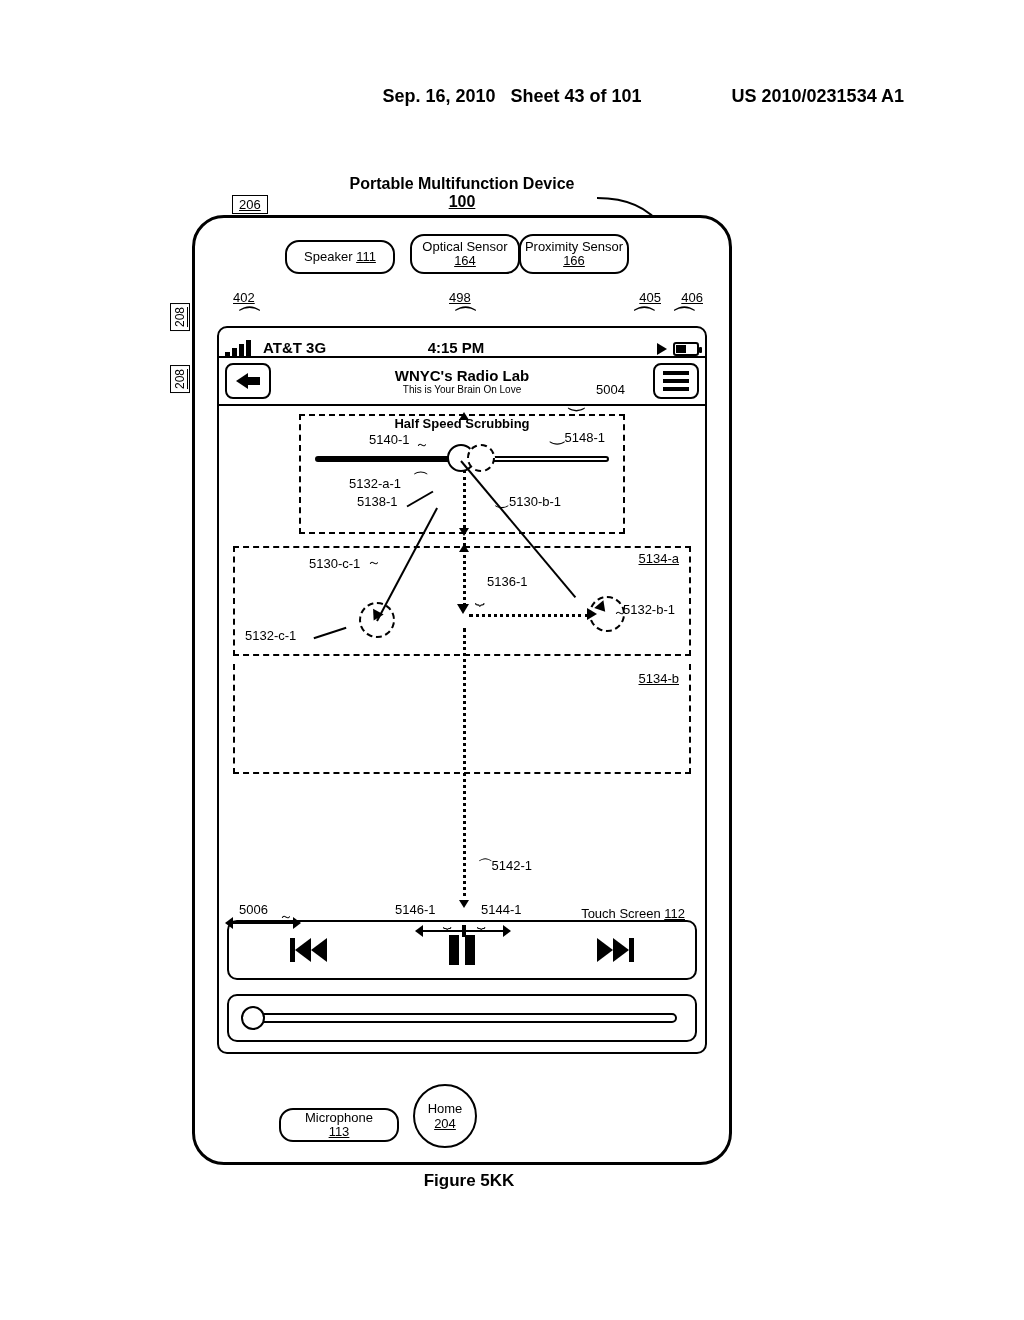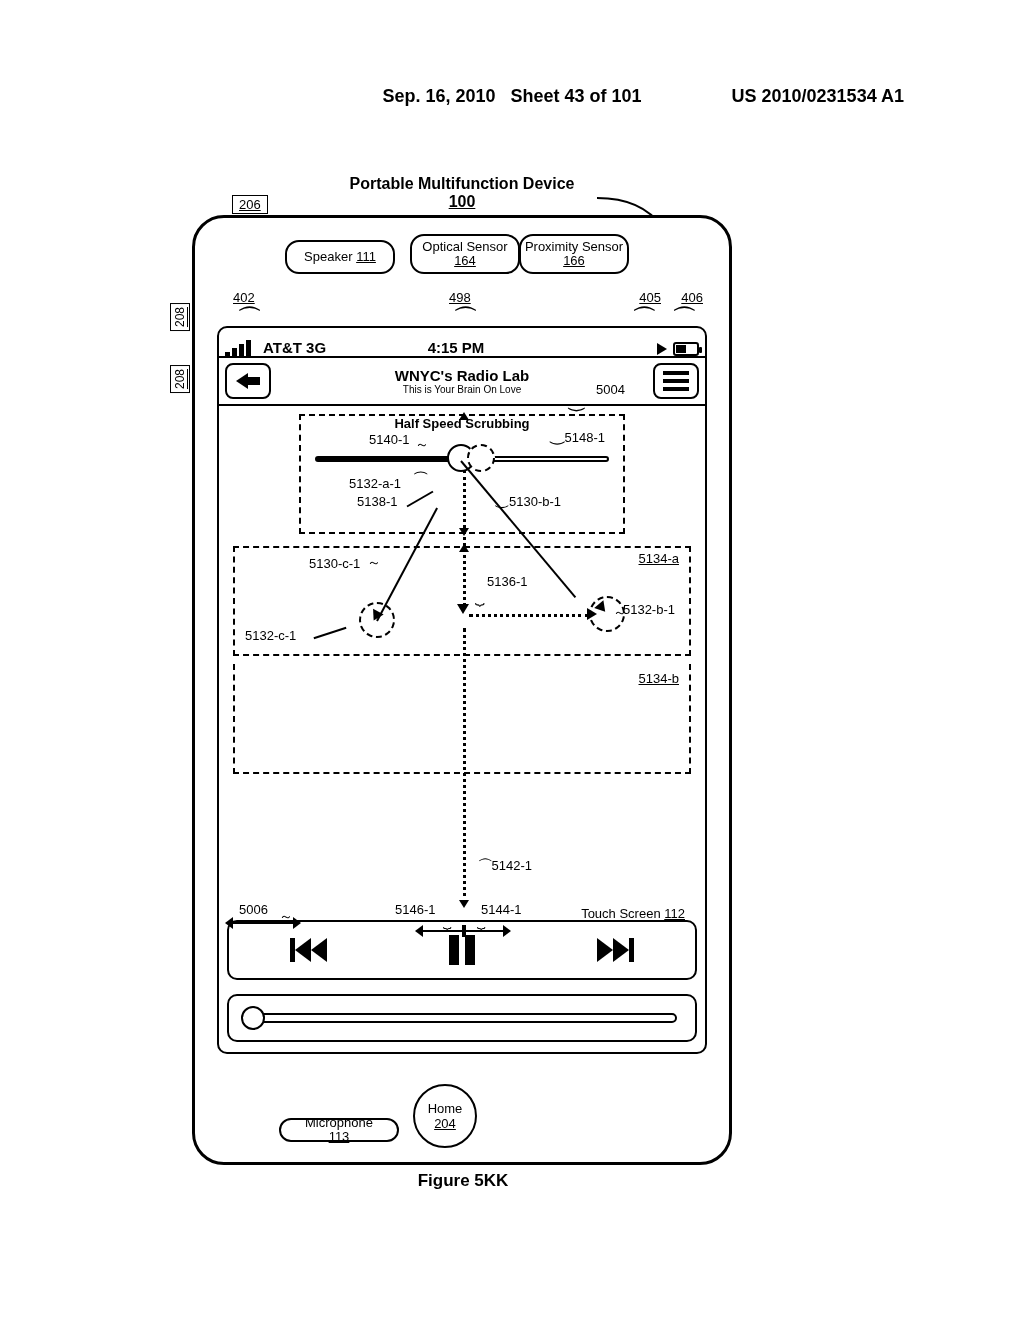--- a/index.html
+++ b/index.html
@@ -237,21 +237,21 @@
 
   
   .callout { position:absolute; font-size:13px; }
   .callout.num { text-decoration: underline; }
   .side-label {
     position:absolute; writing-mode: vertical-rl; transform: rotate(180deg);
     border:1px solid #000; padding:3px 2px; font-size:12px; text-decoration:underline;
   }
 
   .fig-caption {
-    position:absolute; bottom:-16px; left:1px; width:540px; text-align:center;
+    position:absolute; bottom:-16px; left:7px; width:540px; text-align:center;
     font-weight:bold; font-size:17px;
   }
 
 </style>
 </head>
 <body>
 
 <div class="page">
 
   <div class="doc-header">
@@ -434,21 +434,21 @@
           </div>
 
           <div class="volume-box">
             <div class="volume-track"></div>
             <div class="volume-knob"></div>
           </div>
 
         </div>
       </div>
 
-      <div class="pill" style="bottom:20px; left:84px; width:120px; height:24px;">
+      <div class="pill" style="bottom:20px; left:84px; width:120px; height:34px;">
         <span><span>Microphone</span><br><span class="num">113</span></span>
       </div>
       <div style="position:absolute; bottom:14px; left:218px; width:64px; height:64px; border:2px solid #000; border-radius:50%; display:flex; align-items:center; justify-content:center; font-size:13px; text-align:center; background:#fff;">
         <span><span>Home</span><br><span style="text-decoration:underline">204</span></span>
       </div>
 
     </div>
 
     <div class="fig-caption">Figure 5KK</div>
   </div>

